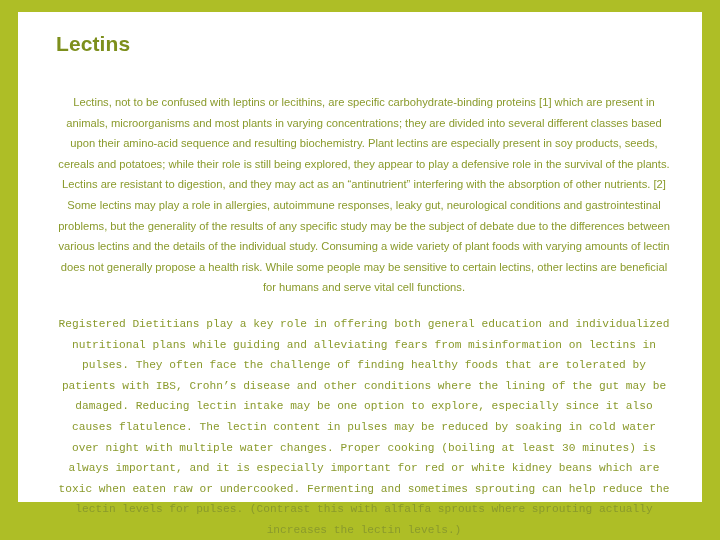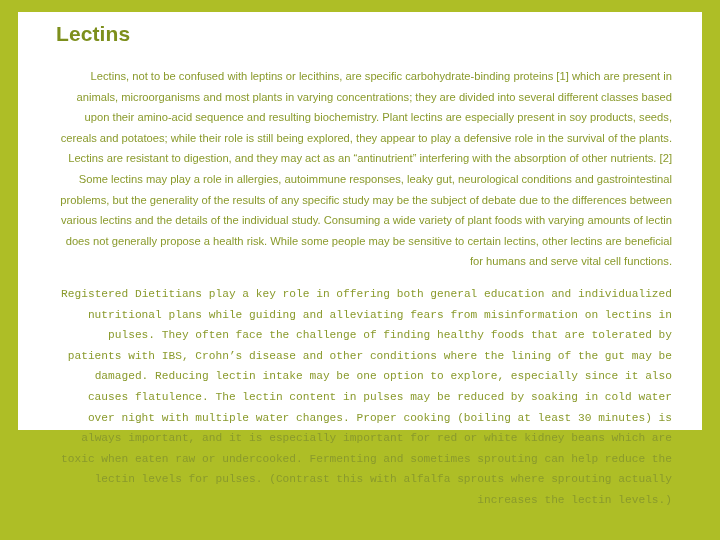--- a/index.html
+++ b/index.html
@@ -18,43 +18,43 @@
     width: 720px;
     height: 540px;
     box-sizing: border-box;
     background: #aebe26;
   }
   .content-panel {
     position: absolute;
     left: 18px;
     top: 12px;
     width: 684px;
-    height: 418px;
+    height: 490px;
     background: #ffffff;
     box-sizing: border-box;
-    padding: 8px 26px 20px 20px;
+    padding: 18px 26px 20px 20px;
   }
   .title {
     margin: 0;
     padding: 0 0 0 18px;
     font-size: 21px;
     font-weight: bold;
     color: #7d8f1c;
     letter-spacing: 0.1px;
     line-height: 28px;
   }
   .body-block {
     padding: 0 4px 0 18px;
   }
   .para {
-    margin: 0 0 12px 0;
+    margin: 16px 0 12px 0;
     font-size: 11.2px;
     line-height: 20.6px;
     color: #8a9a2c;
-    text-align: right;
+    text-align: center;
   }
   .para:last-child {
     margin-bottom: 0;
     font-family: Liberation Mono, monospace;
   }
   .spacer-top {
     height: 18px;
   }
 </style>
 </head>

